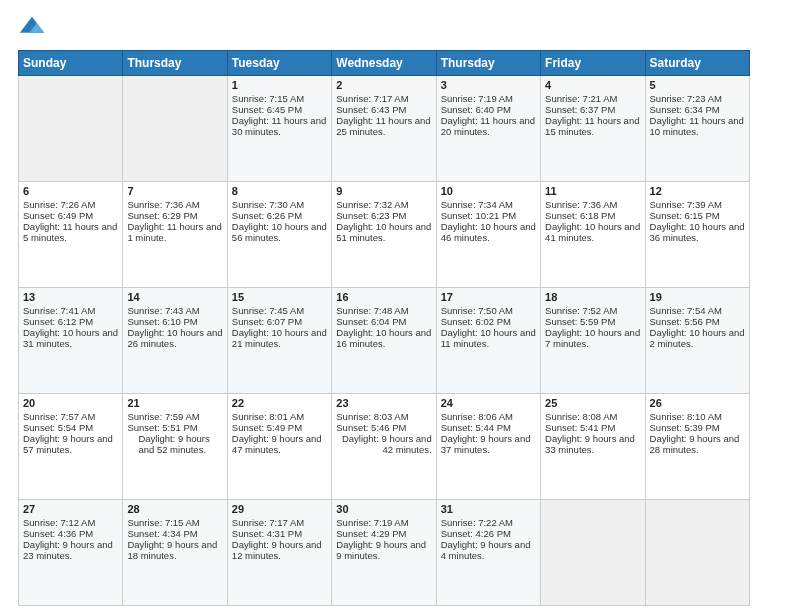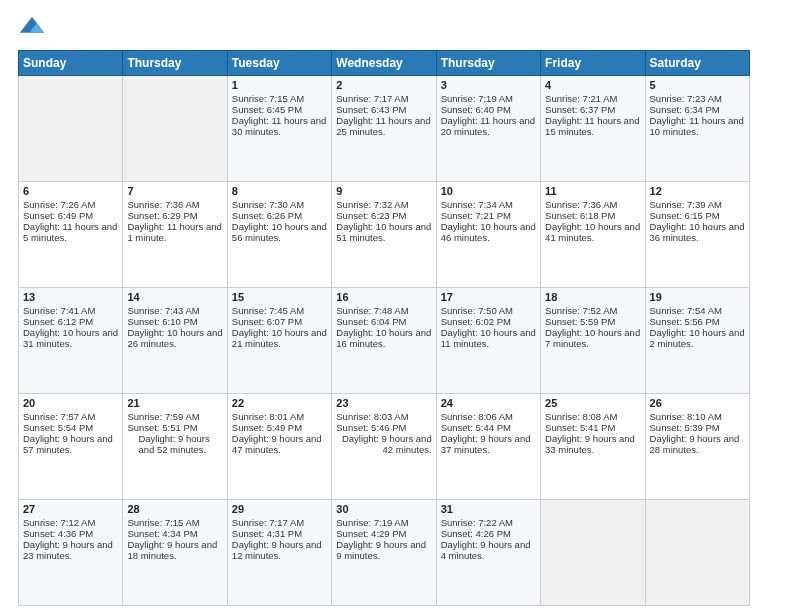--- a/index.html
+++ b/index.html
@@ -183,21 +183,21 @@
           </td>
           <td>
             <span class="day-num">9</span>
             <span style="display: block;">Sunrise: 7:32 AM</span>
             <span style="display: block;">Sunset: 6:23 PM</span>
             <span style="display: block;">Daylight: 10 hours and 51 minutes.</span>
           </td>
           <td>
             <span class="day-num">10</span>
             <span style="display: block;">Sunrise: 7:34 AM</span>
-            <span style="display: block;">Sunset: 7:21 PM</span>
+            <span style="display: block;">Sunset: 10:21 PM</span>
             <span style="display: block;">Daylight: 10 hours and 46 minutes.</span>
           </td>
           <td>
             <span class="day-num">11</span>
             <span style="display: block;">Sunrise: 7:36 AM</span>
             <span style="display: block;">Sunset: 6:18 PM</span>
             <span style="display: block;">Daylight: 10 hours and 41 minutes.</span>
           </td>
           <td>
             <span class="day-num">12</span>

